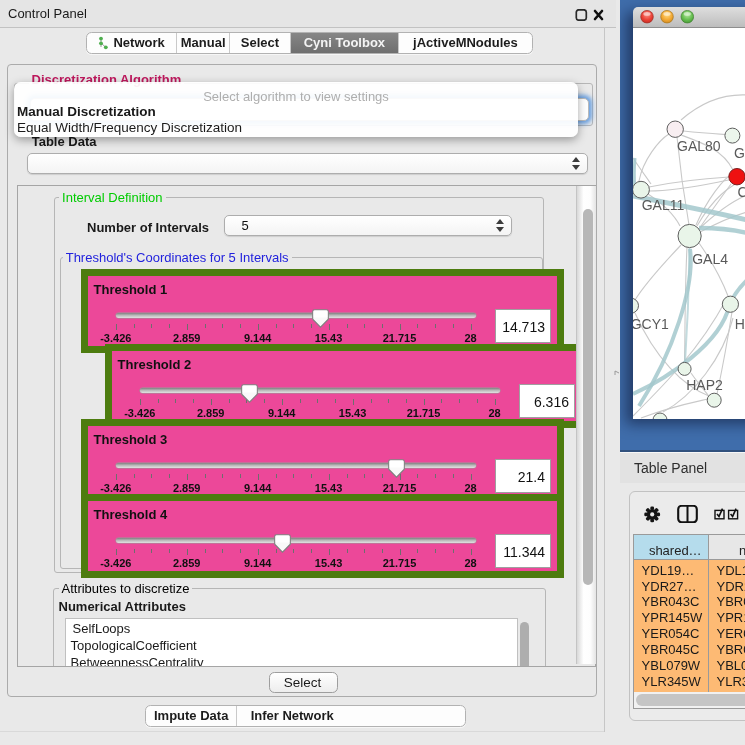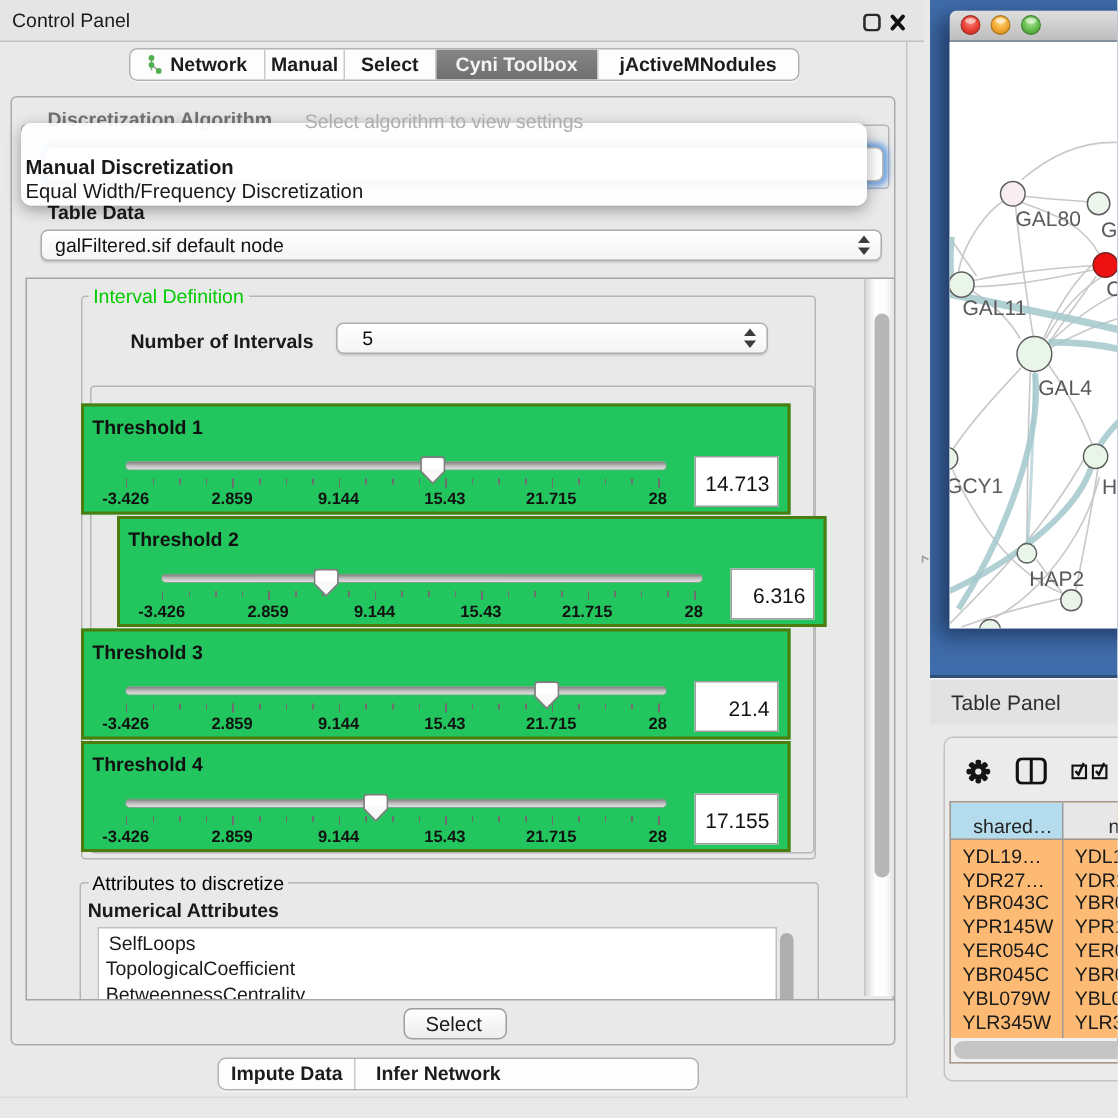--- a/index.html
+++ b/index.html
@@ -15,22 +15,22 @@
   .combo .ctext{position:absolute;left:9px;top:0;font-size:13px;color:#111;}
   .stepper{position:absolute;width:9px;}
   .stepper .up{position:absolute;top:0;left:0;width:0;height:0;
       border-left:4.5px solid transparent;border-right:4.5px solid transparent;
       border-bottom:5.5px solid #3c3c3c;}
   .stepper .dn{position:absolute;bottom:0;left:0;width:0;height:0;
       border-left:4.5px solid transparent;border-right:4.5px solid transparent;
       border-top:5.5px solid #3c3c3c;}
   .grp{position:absolute;border:1px solid #b6b6b6;border-radius:3px;}
   .gtitle{position:absolute;font-size:13px;background:#e9e9e9;padding:0 3px;white-space:nowrap;}
-  .tbox{position:absolute;left:36px;width:469.5px;height:69.5px;
-        border:2px solid #4d7c0f;background:#22c55e;}
+  .tbox{position:absolute;left:63px;width:469.5px;height:69.5px;
+        border:7px solid #4d7c0f;background:#ec4899;}
   .tname{position:absolute;left:6px;top:6px;font-size:13px;font-weight:bold;color:#111;}
   .track{position:absolute;left:28.7px;top:37px;width:359.5px;height:4.6px;
          border-radius:3px;background:linear-gradient(#828282,#c2c2c2 55%,#e0e0e0);
          box-shadow:0 0 0 0.5px #9a9a9a;}
   .thumb{position:absolute;top:32.5px;width:17px;height:19px;}
   .ticks1{position:absolute;left:28.3px;top:48px;width:360.5px;height:3.5px;
       background:repeating-linear-gradient(to right,#6e6e6e 0,#6e6e6e 1px,transparent 1px,transparent 17.735px);}
   .ticks2{position:absolute;left:28.3px;top:48px;width:360.5px;height:5.5px;
       background:repeating-linear-gradient(to right,#6e6e6e 0,#6e6e6e 1px,transparent 1px,transparent 70.94px);}
   .slbl{position:absolute;top:55.5px;width:60px;text-align:center;
@@ -67,47 +67,47 @@
     </svg>Network</div>
   <div style="width:51.5px;">Manual</div>
   <div style="width:60px;">Select</div>
   <div class="sel" style="width:107px;">Cyni Toolbox</div>
   <div style="width:133px;">jActiveMNodules</div>
 </div>
 
 <div class="abs" style="left:6.5px;top:64px;width:588px;height:631px;border:1px solid #ababab;border-radius:4px;"></div>
 
 <div class="grp" style="left:14px;top:83px;width:576.5px;height:41px;"></div>
-<div class="gtitle bold" style="left:28.6px;top:72px;color:#737373;">Discretization Algorithm</div>
+<div class="gtitle bold" style="left:28.6px;top:72px;color:#be185d;">Discretization Algorithm</div>
 <div class="abs" style="left:30px;top:97.5px;width:557px;height:21px;border-radius:5px;background:#fff;
      border:1px solid #b9b9b9;box-shadow:0 0 4px 2.5px rgba(86,148,222,0.85);"></div>
 
 <div class="lbl bold" style="left:31.7px;top:133.5px;">Table Data</div>
 <div class="combo" style="left:26.7px;top:153.3px;width:559px;height:19px;">
-  <span class="ctext" style="top:2px;">galFiltered.sif default node</span>
   <span class="stepper" style="right:6px;top:3px;height:13px;">
       <span class="up"></span>
       <span class="dn"></span>
     </span>
 </div>
 
 <div class="abs" id="scrollpane" style="left:16.5px;top:185.4px;width:577px;height:479.6px;border:1px solid #a5a5a5;overflow:hidden;">
 
   <div class="grp" style="left:36.1px;top:10.7px;width:488px;height:374.4px;"></div>
   <div class="gtitle" style="left:41.6px;top:3.6px;color:#00cc00;">Interval Definition</div>
   <div class="lbl bold" style="left:69.5px;top:34.1px;">Number of Intervals</div>
   <div class="combo" style="left:206px;top:28.3px;width:286.5px;height:19.3px;">
     <span class="ctext" style="left:17px;top:2px;">5</span>
     <span class="stepper" style="right:6px;top:3px;height:13px;">
         <span class="up"></span>
         <span class="dn"></span>
       </span>
   </div>
 
   <div class="grp" style="left:42.5px;top:70.8px;width:480.5px;height:309.5px;"></div>
+  <div class="gtitle" style="left:45.2px;top:63.6px;color:#2222dd;">Threshold's Coordinates for 5 Intervals</div>
 
   <div class="tbox" style="top:83.1px;">
     <div class="tname">Threshold 1</div>
     <div class="track"></div>
       <div class="ticks1"></div>
       <div class="ticks2"></div>
     <div class="slbl" style="left:-1.7px;">-3.426</div>
     <div class="slbl" style="left:69.2px;">2.859</div>
     <div class="slbl" style="left:140.2px;">9.144</div>
     <div class="slbl" style="left:211.1px;">15.43</div>
@@ -168,21 +168,21 @@
     <div class="slbl" style="left:69.2px;">2.859</div>
     <div class="slbl" style="left:140.2px;">9.144</div>
     <div class="slbl" style="left:211.1px;">15.43</div>
     <div class="slbl" style="left:282px;">21.715</div>
     <div class="slbl" style="left:353px;">28</div>
     <svg class="thumb" style="left:186.5px;" width="17" height="19" viewBox="0 0 17 19">
       <path d="M2.5 0.7 L14.5 0.7 Q16.3 0.7 16.3 2.5 L16.3 10.2 L8.5 18.2 L0.7 10.2 L0.7 2.5 Q0.7 0.7 2.5 0.7 Z" fill="#f9f9f9" stroke="#7e7e7e" stroke-width="1.1"></path>
       <path d="M1.6 8.5 L15.4 8.5 L15.4 3 Q15.4 1.8 14.2 1.8 L2.8 1.8 Q1.6 1.8 1.6 3 Z" fill="#ffffff"></path>
     </svg>
     <div class="vbox">
-        <span>17.155</span>
+        <span>11.344</span>
       </div>
   </div>
 
   <div class="grp" style="left:35.9px;top:401.8px;width:490.6px;height:120px;"></div>
   <div class="gtitle" style="left:41px;top:394.6px;color:#000000;">Attributes to discretize</div>
   <div class="lbl bold" style="left:41px;top:413.1px;">Numerical Attributes</div>
   <div class="abs" style="left:47.5px;top:431.2px;width:451px;height:60px;background:#fff;border:1px solid #c0c0c0;border-bottom:none;"></div>
   <div class="lbl" style="left:55px;top:435.1px;">SelfLoops</div>
   <div class="lbl" style="left:53px;top:452.1px;">TopologicalCoefficient</div>
   <div class="lbl" style="left:53px;top:469.1px;">BetweennessCentrality</div>
@@ -203,21 +203,21 @@
 </div>
 
 <div class="abs" style="left:604px;top:27px;width:1px;height:705px;background:#c6c6c6;"></div>
 <div class="abs" style="left:0px;top:731px;width:604px;height:1px;background:#d9d9d9;"></div>
 <svg class="abs" style="left:613px;top:369px;" width="8" height="8" viewBox="0 0 8 8">
   <path d="M2 6 L2 2 L6 4" fill="none" stroke="#9a9a9a" stroke-width="1"></path>
 </svg>
 
 <div class="abs" id="popup" style="left:14.2px;top:82px;width:563.6px;height:54.5px;background:rgba(255,255,255,0.93);
      border-radius:7px;box-shadow:0 3px 10px rgba(0,0,0,0.35);"></div>
-<div class="lbl" style="left:14px;top:73px;width:564px;text-align:center;color:#aeaeae;">Select algorithm to view settings</div>
+<div class="lbl" style="left:14px;top:89px;width:564px;text-align:center;color:#aeaeae;">Select algorithm to view settings</div>
 <div class="lbl bold" style="left:17px;top:103.5px;font-size:13.5px;">Manual Discretization</div>
 <div class="lbl" style="left:17px;top:120px;font-size:13.5px;">Equal Width/Frequency Discretization</div>
 
 <div class="abs" id="desktop" style="left:619.5px;top:0;width:125.5px;height:449.5px;background:#3f6dab;border-bottom:2px solid #30507c;overflow:hidden;">
   <div class="abs" id="netwin" style="left:13.5px;top:7px;width:133px;height:412px;border-radius:5px 0 0 0;
        box-shadow:-7px 5px 14px rgba(5,10,35,0.5);">
     <div class="abs" style="left:0;top:0;width:112px;height:20px;border-radius:5px 0 0 0;
          background:linear-gradient(#dedede,#bdbdbd);border-bottom:1px solid #8e8e8e;"></div>
     <svg class="abs" style="left:7px;top:2.8px;" width="54" height="14" viewBox="0 0 54 14">
       <defs>

